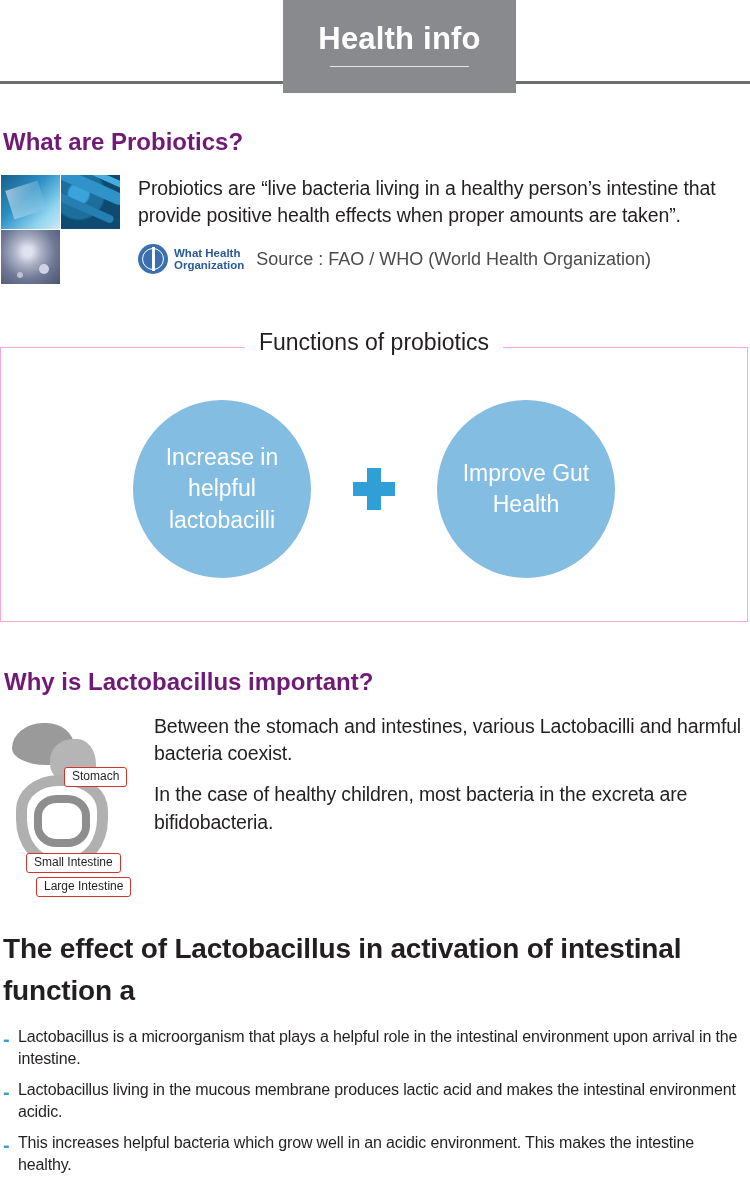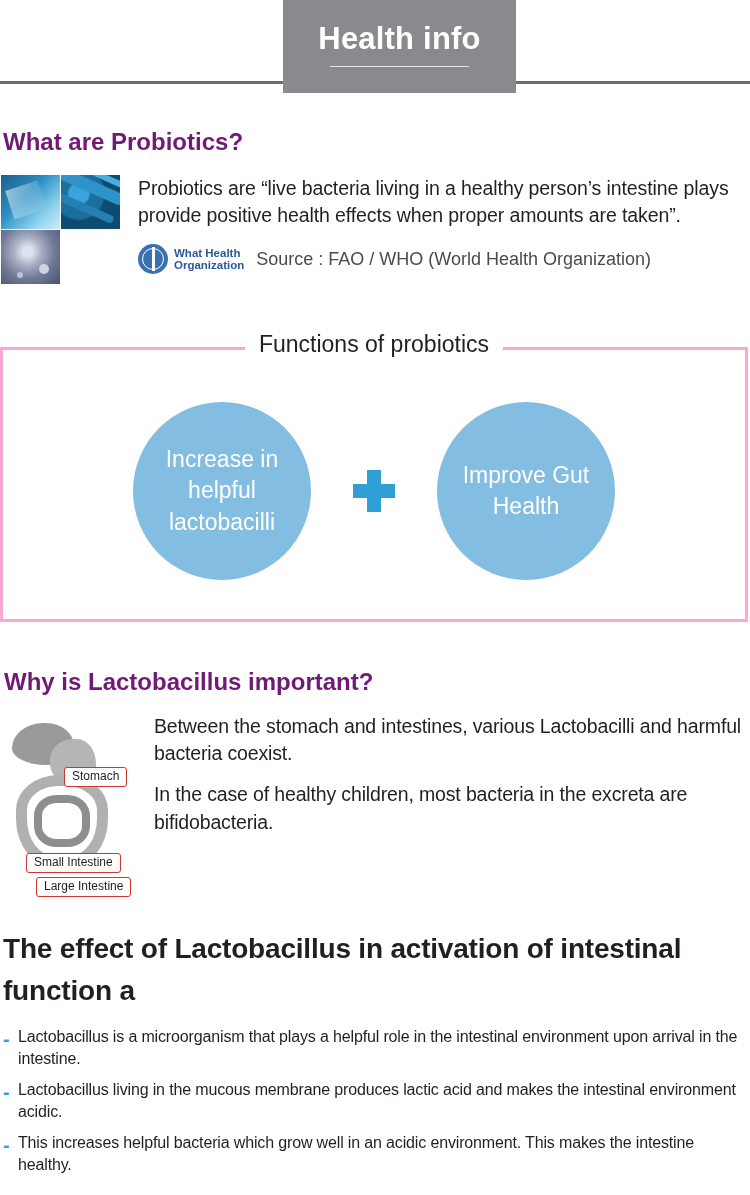--- a/index.html
+++ b/index.html
@@ -185,21 +185,21 @@
     color: #4b4b4d;
   }
 
   
   #functions-box {
     position: absolute;
     left: 0;
     top: 347px;
     width: 748px;
     height: 275px;
-    border: 3px solid #f9a8d4;
+    border: 1px solid #f9a8d4;
     box-sizing: border-box;
     text-decoration: underline;
   }
   .functions-legend {
     position: absolute;
     left: 50%;
     transform: translateX(-50%);
     top: -19px;
     background: #ffffff;
     padding: 0 14px;
@@ -386,21 +386,21 @@
       <div class="micro-row">
         <div class="micro-cell micro-a"></div>
         <div class="micro-cell micro-b"></div>
       </div>
       <div class="micro-row">
         <div class="micro-cell micro-c"></div>
       </div>
     </div>
 
     <div class="prob-text-wrap">
-      <p class="prob-paragraph">Probiotics are “live bacteria living in a healthy person’s intestine plays provide positive health effects when proper amounts are taken”.</p>
+      <p class="prob-paragraph">Probiotics are “live bacteria living in a healthy person’s intestine that provide positive health effects when proper amounts are taken”.</p>
       <div class="source-line">
         <div class="who-logo">
           <div class="who-mark"></div>
           <div class="who-words">
             <span>What Health</span>
             <span>Organization</span>
           </div>
         </div>
         <div class="source-text">Source : FAO / WHO (World Health Organization)</div>
       </div>

